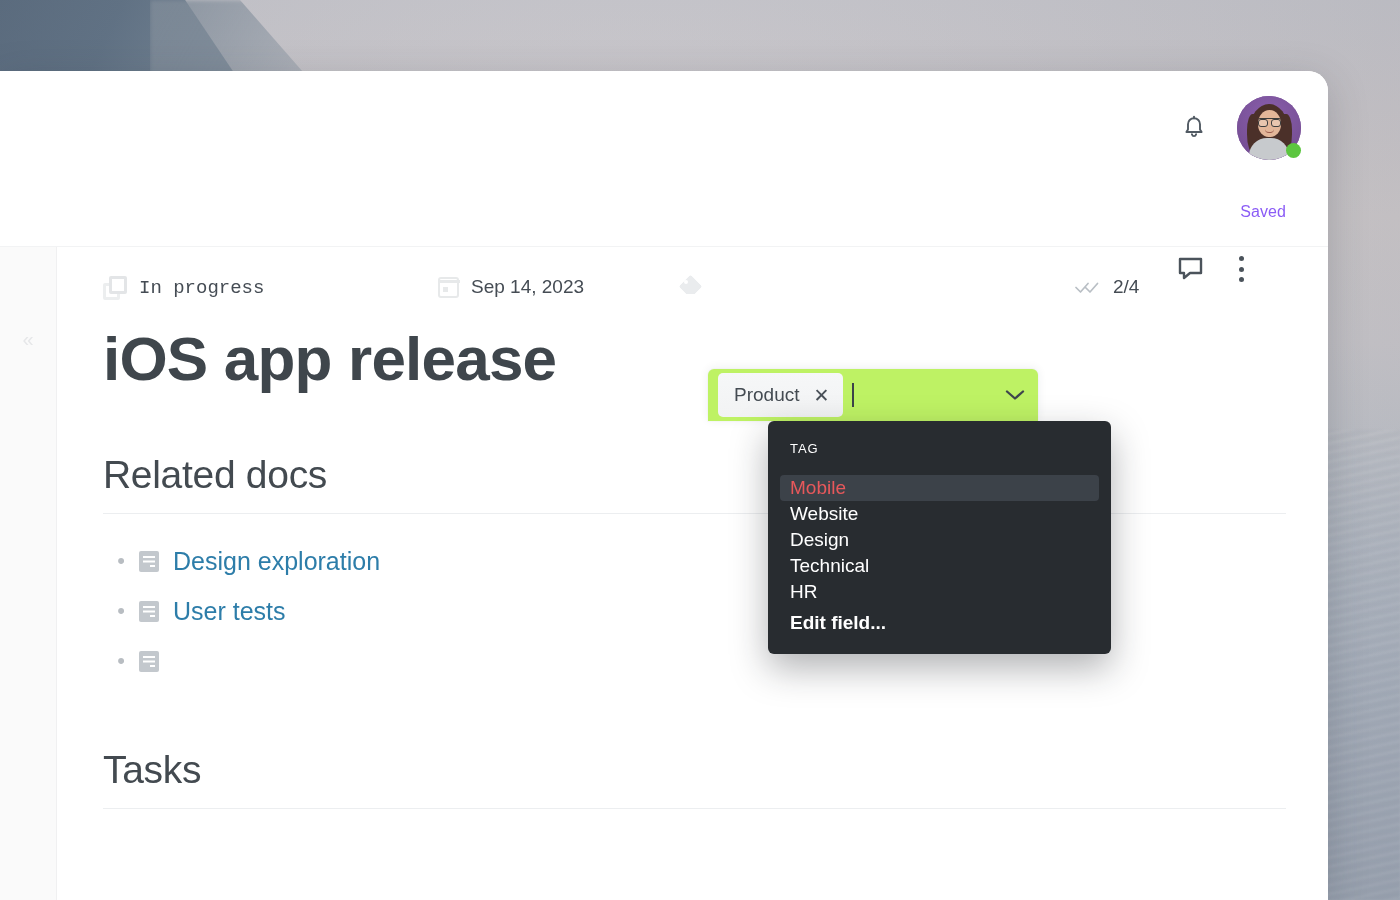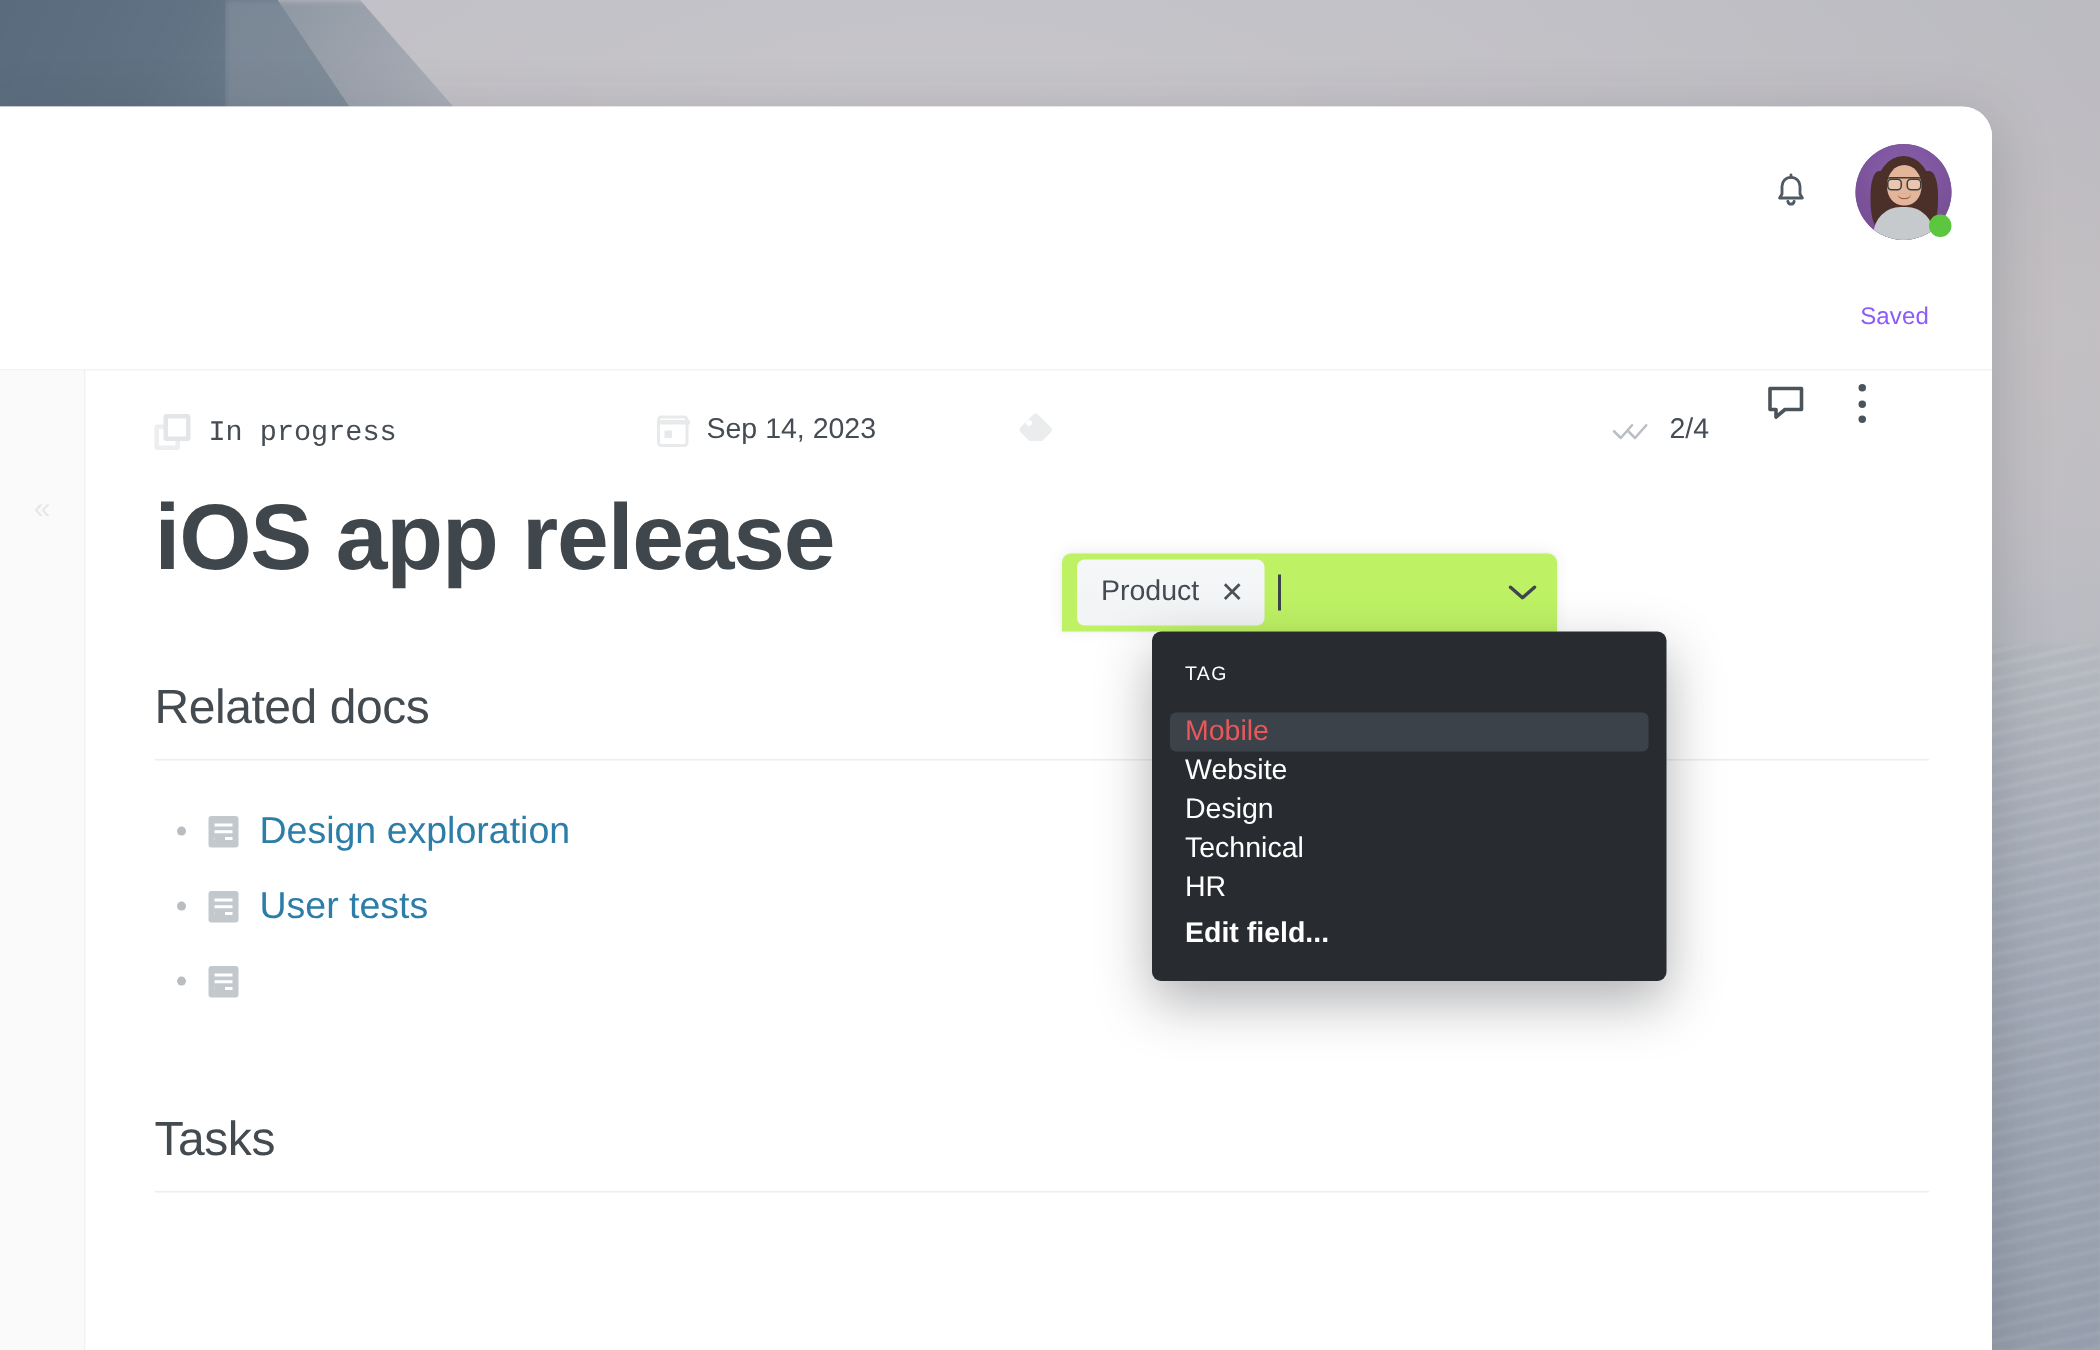--- a/index.html
+++ b/index.html
@@ -452,21 +452,21 @@
     font-size: 62px;
     font-weight: bold;
     color: #3f464c;
     letter-spacing: -0.8px;
     line-height: 1.05;
   }
   .section {
     margin-top: 62px;
   }
   .section-heading {
-    font-size: 32px;
+    font-size: 39px;
     font-weight: normal;
     color: #434a50;
     letter-spacing: -0.3px;
     padding-bottom: 16px;
     border-bottom: 1px solid #eceef0;
   }
   #related-list {
     list-style: none;
     margin-top: 22px;
   }

